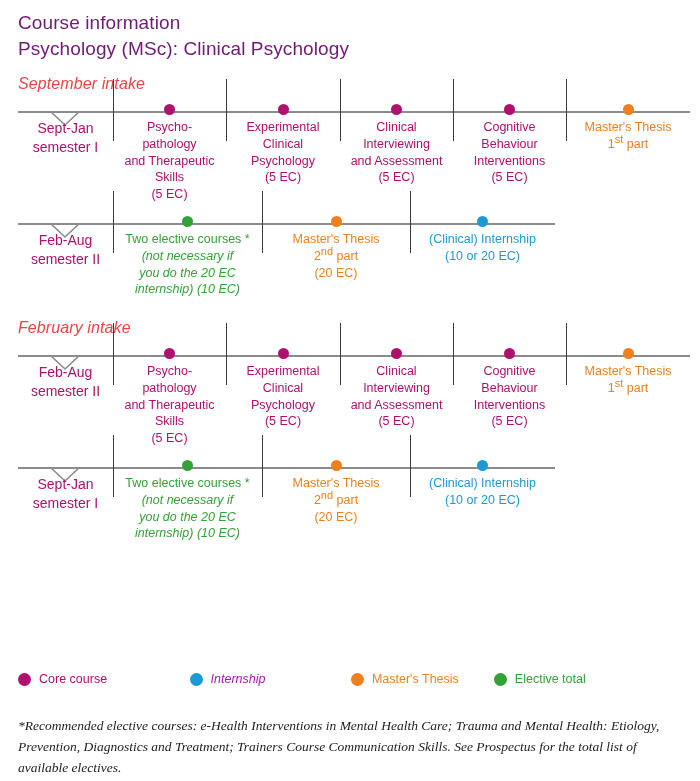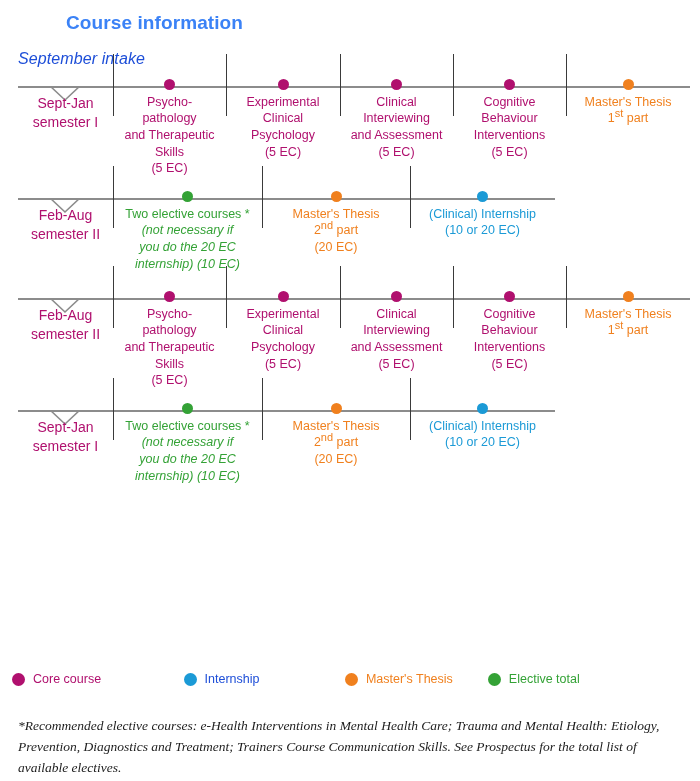--- a/index.html
+++ b/index.html
@@ -15,31 +15,30 @@
     overflow: hidden;
     position: relative;
   }
 
   
   .header {
     padding: 10px 0 0 18px;
   }
   .title-line {
     font-size: 19px;
-    color: #3b82f6;
+    color: #701a75;
     line-height: 1.35;
     letter-spacing: 0.1px;
-    font-weight: 700;
-    margin-left: 48px;
+    font-weight: 400;
   }
 
   .intake-heading {
     font-size: 16px;
     font-style: italic;
-    color: #1d4ed8;
+    color: #ef4444;
     margin: 14px 0 0 18px;
     letter-spacing: 0.1px;
   }
 
   
   .timeline {
     position: relative;
     margin-left: 18px;
     height: 112px;
   }
@@ -94,21 +93,21 @@
   }
   sup {
     font-size: 11px;
     vertical-align: super;
     line-height: 0;
   }
 
   
   .legend {
     position: absolute;
-    left: 12px;
+    left: 18px;
     top: 672px;
     width: 664px;
     height: 26px;
   }
   .legend-item {
     position: absolute;
     display: flex;
     align-items: center;
     gap: 8px;
     font-size: 12.5px;
@@ -131,20 +130,21 @@
     font-size: 13.5px;
     line-height: 1.55;
     color: #1c1c1c;
   }
 </style>
 </head>
 <body>
 
 <div class="header">
   <div class="title-line">Course information</div>
+  <div class="title-line">Psychology (MSc): Clinical Psychology</div>
 </div>
 
 <div id="diagram-root">
     <div class="intake-heading">September intake</div>
     <div class="timeline">
       <div class="axis" style="width: 672px; background: rgb(140, 140, 140);"></div>
       <div class="chevron" style="left: 30px;">
         <svg width="34" height="16" viewBox="0 0 34 16">
           <path d="M2 0 L17 14 L32 0" fill="none" stroke="#8c8c8c" stroke-width="1.6"></path>
         </svg>
@@ -219,20 +219,21 @@
         <div>Master's Thesis</div>
         <div>2<sup>nd</sup> part</div>
         <div>(20 EC)</div>
       </div>
       <div class="dot" style="left: 459px; background: rgb(27, 154, 214);"></div>
       <div class="cell" style="left: 392px; width: 145px; color: rgb(27, 154, 214);">
         <div>(Clinical) Internship</div>
         <div>(10 or 20 EC)</div>
       </div>
     </div>
+    <div class="intake-heading">February intake</div>
     <div class="timeline">
       <div class="axis" style="width: 672px; background: rgb(140, 140, 140);"></div>
       <div class="chevron" style="left: 30px;">
         <svg width="34" height="16" viewBox="0 0 34 16">
           <path d="M2 0 L17 14 L32 0" fill="none" stroke="#8c8c8c" stroke-width="1.6"></path>
         </svg>
       </div>
       <div class="cell semester" style="left: 0px; width: 95px; color: rgb(176, 16, 110);">
         <div>Feb-Aug</div>
         <div>semester II</div>
@@ -310,21 +311,21 @@
         <div>(10 or 20 EC)</div>
       </div>
     </div>
   </div>
 
 <div class="legend" id="legend-root">
     <div class="legend-item" style="left: 0px; color: rgb(176, 16, 110);">
       <span class="legend-dot" style="background:#b0106e"></span>
       <span>Core course</span>
     </div>
-    <div class="legend-item" style="left: 171.533px; color: #1d4ed8;">
+    <div class="legend-item" style="left: 171.533px; color: #a21caf; font-style: italic;">
       <span class="legend-dot" style="background:#1b9ad6"></span>
       <span>Internship</span>
     </div>
     <div class="legend-item" style="left: 332.922px; color: rgb(240, 128, 30);">
       <span class="legend-dot" style="background:#f0801e"></span>
       <span>Master's Thesis</span>
     </div>
     <div class="legend-item" style="left: 475.867px; color: rgb(52, 162, 54);">
       <span class="legend-dot" style="background:#34a236"></span>
       <span>Elective total</span>

